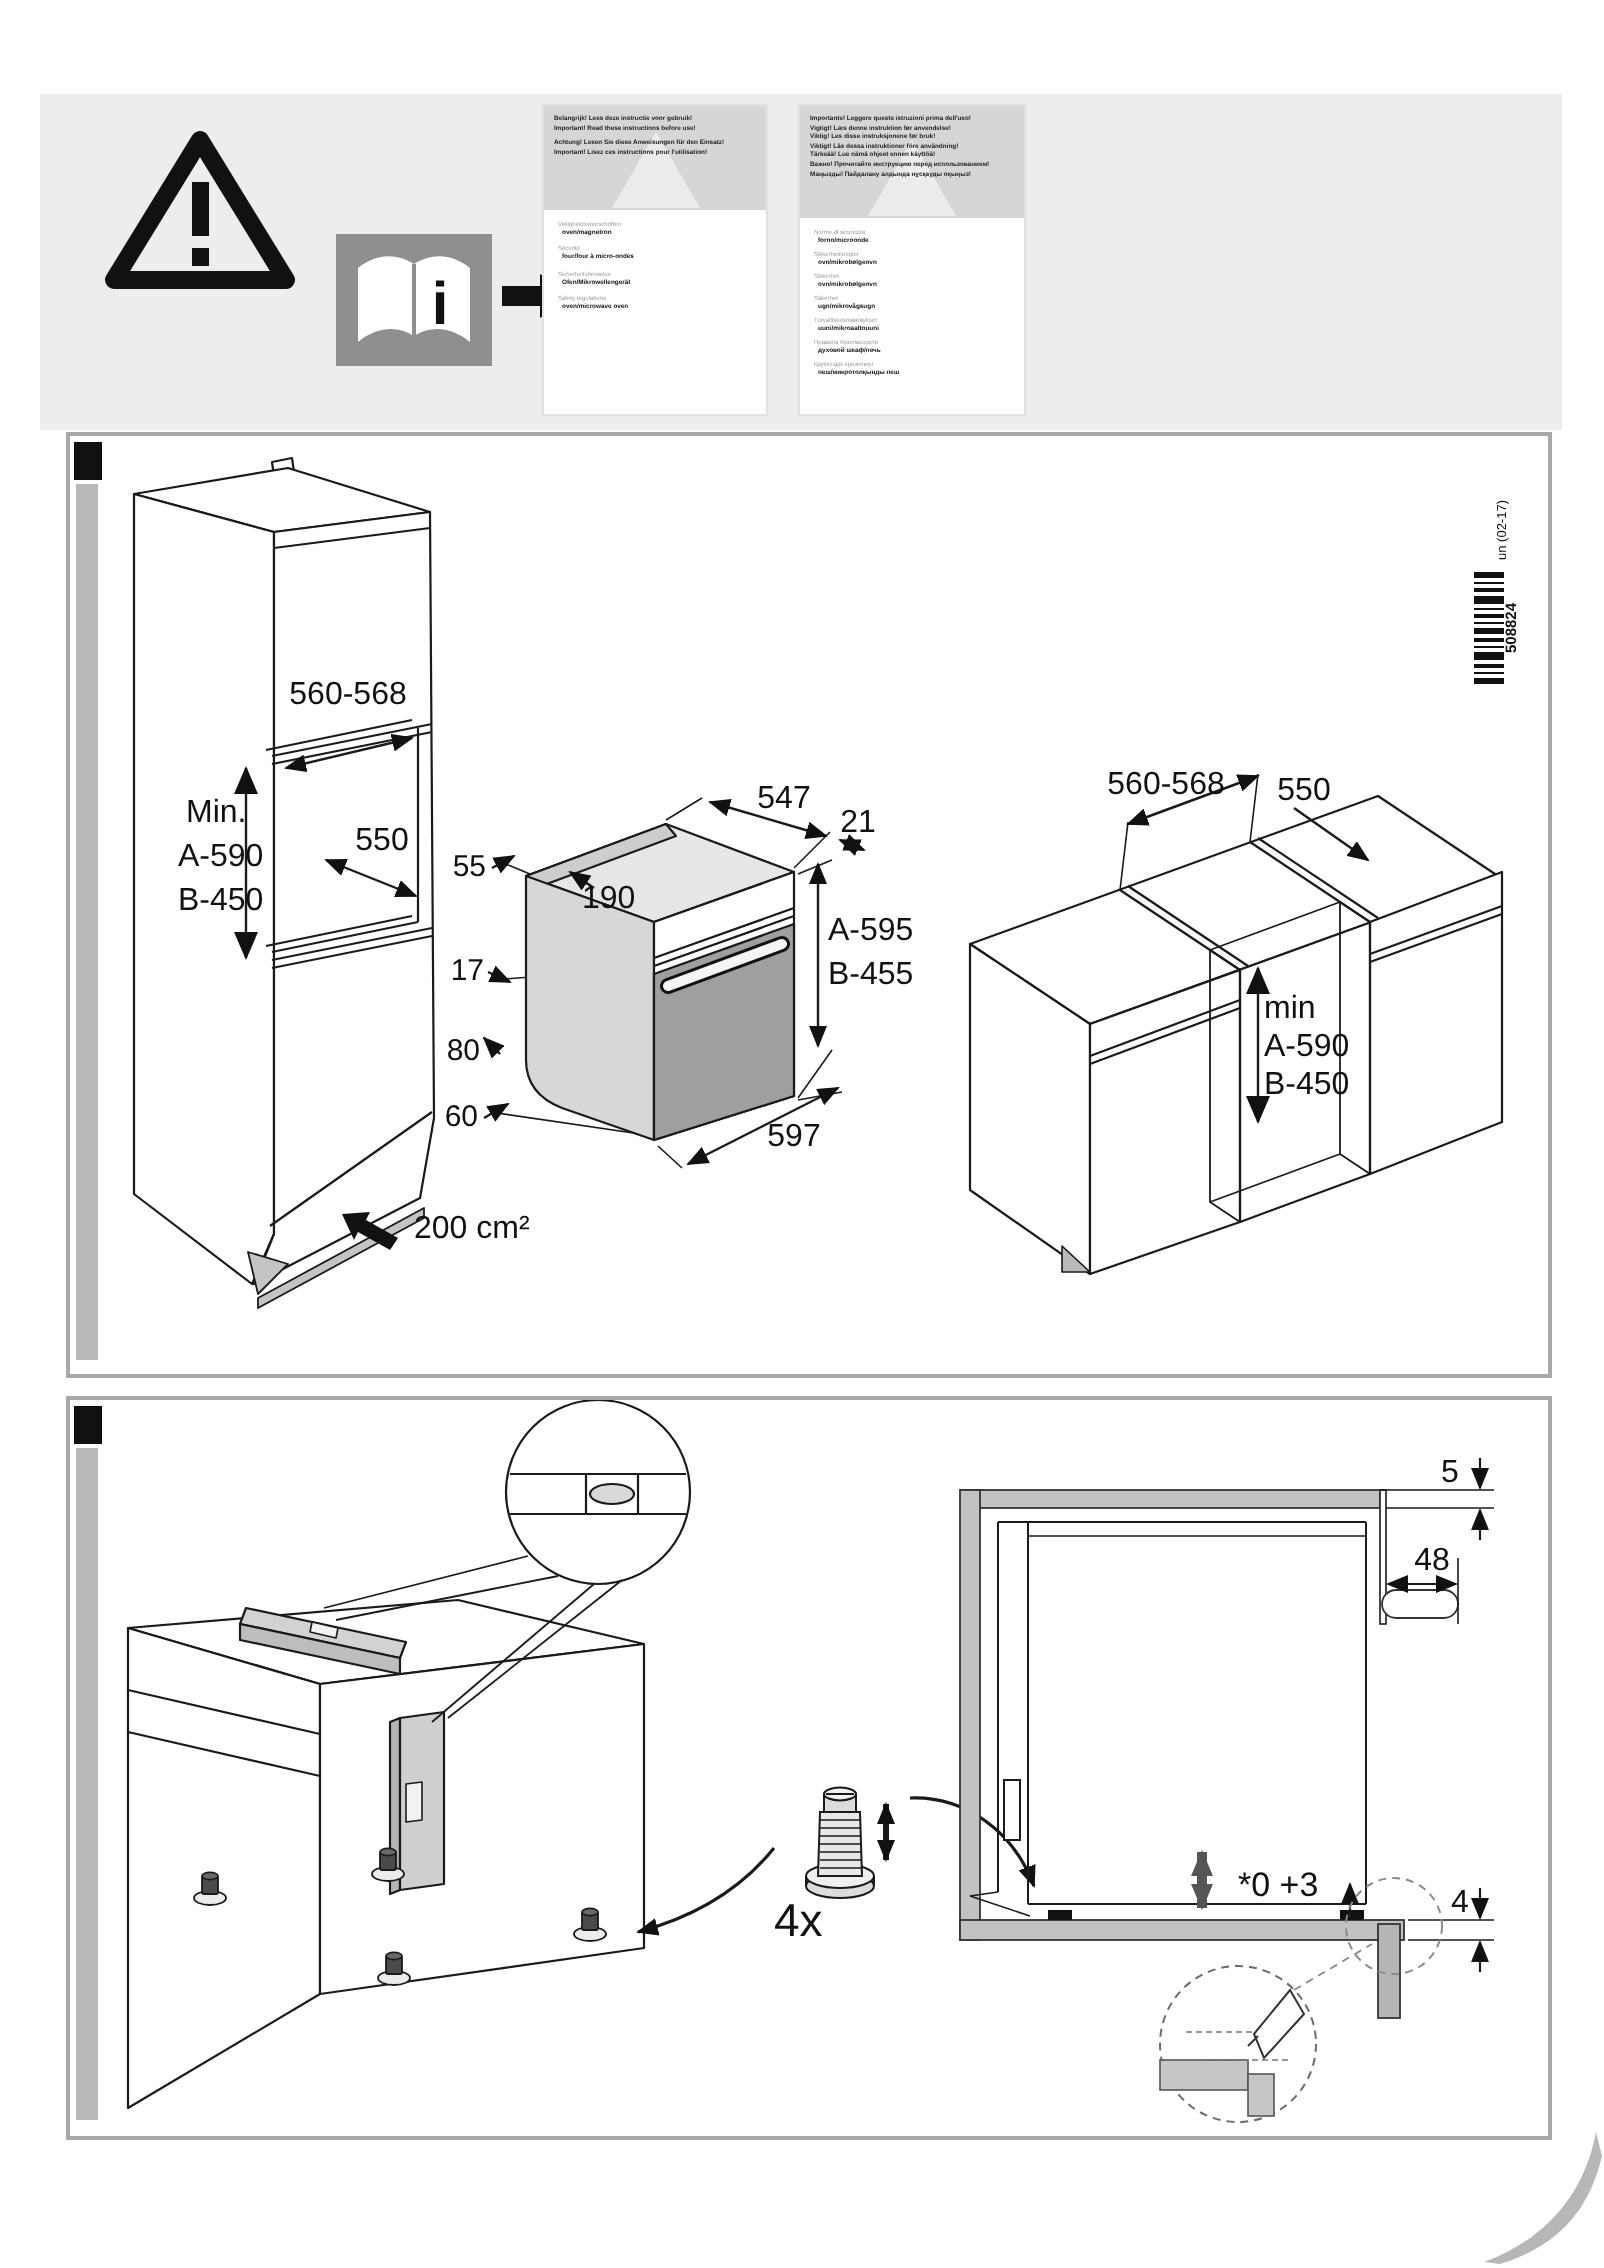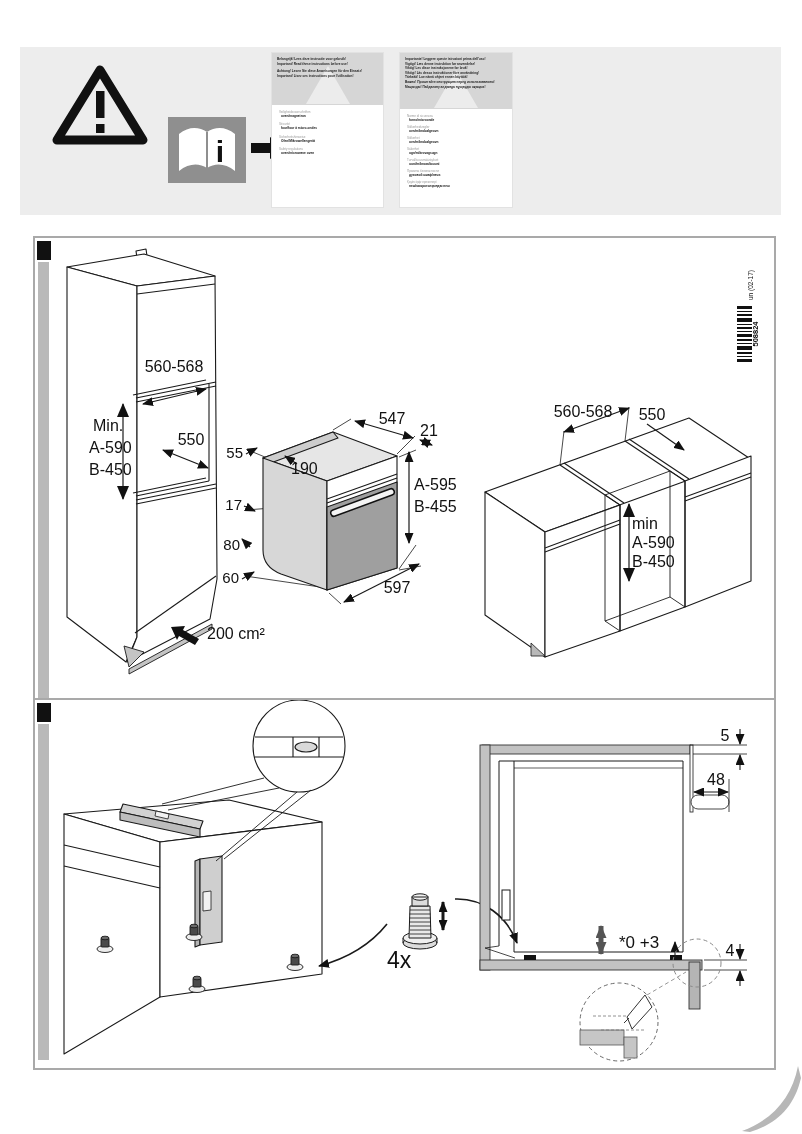--- a/index.html
+++ b/index.html
@@ -14,21 +14,21 @@
            border-left:22px solid transparent;border-right:22px solid transparent;
            border-bottom:38px solid rgba(255,255,255,.55);}
   .doc .hline{position:relative;font-size:3.2px;line-height:4.6px;font-weight:bold;color:#222;}
   .doc .dbody{padding:5px 7px;}
   .doc .entry{margin-bottom:4px;}
   .doc2 .entry{margin-bottom:2.6px;}
   .doc .lab{font-size:3px;line-height:4px;color:#9a9a9a;}
   .doc .val{font-size:3.2px;line-height:4.4px;color:#111;font-weight:bold;padding-left:2px;}
   
   .panel{position:absolute;left:33px;width:739px;border:2px solid #a9a9a9;background:#fff;}
-  .panel-install{top:236px;height:469px;}
+  .panel-install{top:216px;height:469px;}
   .panel-level{top:698px;height:368px;}
   .panel svg{display:block;}
   svg text{font-family:"Liberation Sans",sans-serif;fill:#111;}
   .dim{font-size:15px;}
   .dim16{font-size:16px;}
   .big{font-size:23px;}
   .curl{position:absolute;left:698px;top:1058px;}
 </style>
 </head>
 <body>

